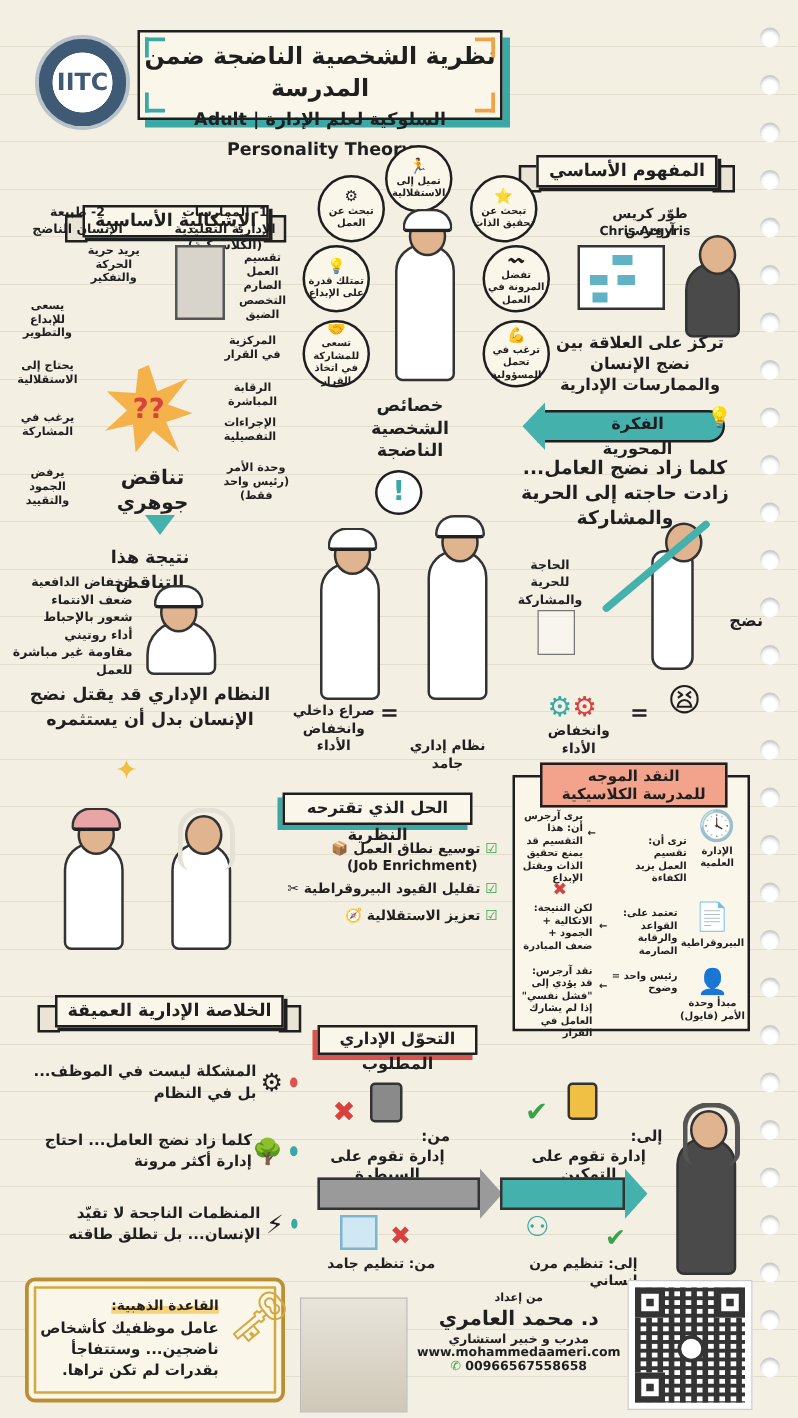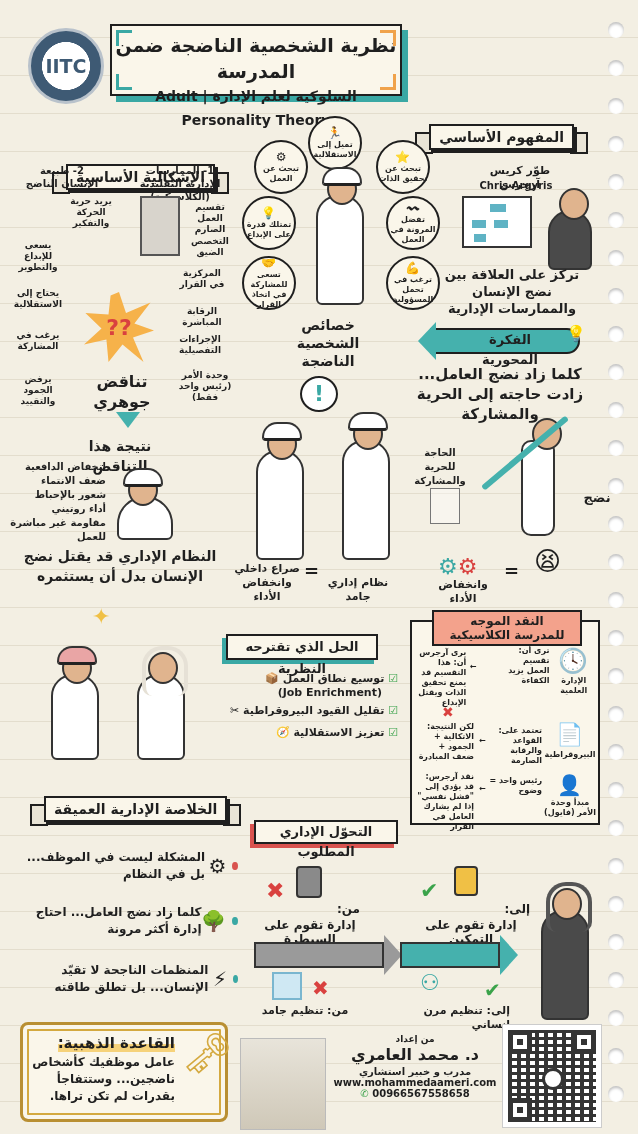--- a/index.html
+++ b/index.html
@@ -202,21 +202,21 @@
 
 <div class="abs" style="left:300px;top:376px;width:38px;height:36px;border:2px solid #1f1f1f;border-radius:50%;background:#fff;text-align:center;font-size:22px;font-weight:bold;color:#3aa8a4;line-height:32px;">!</div>
 <div class="figure" style="left:250px;top:420px;width:60px;height:140px;">
     <div class="person ghutra" style="height:110px;"></div>
   </div>
 <div class="figure" style="left:336px;top:410px;width:60px;height:150px;">
     <div class="person ghutra" style="height:120px;"></div>
   </div>
 <div class="abs med" style="left:232px;top:562px;width:70px;text-align:center;">صراع داخلي وانخفاض الأداء</div>
 <div class="abs" style="left:304px;top:560px;font-size:18px;font-weight:bold;">=</div>
-<div class="abs med" style="left:326px;top:576px;width:64px;text-align:center;">نظام إداري جامد</div>
+<div class="abs med" style="left:326px;top:590px;width:64px;text-align:center;">نظام إداري جامد</div>
 
 <div class="abs med" style="left:410px;top:446px;width:60px;text-align:center;font-size:10px;">الحاجة للحرية والمشاركة</div>
 <div class="abs" style="left:430px;top:488px;width:30px;height:36px;border:1px solid #777;background:rgba(255,255,255,.4);"></div>
 <div class="figure" style="left:508px;top:406px;width:60px;height:130px;">
     <div class="person suit" style="height:96px;width:34px;"></div>
   </div>
 <div class="abs" style="left:470px;top:450px;width:110px;height:6px;background:#45b1ad;transform:rotate(-40deg);border-radius:3px;"></div>
 <div class="abs big" style="left:582px;top:488px;width:30px;text-align:center;font-size:13px;">نضج</div>
 <div class="abs" style="left:438px;top:554px;font-size:22px;color:#d9413f;">⚙<span style="color:#3aa8a4;">⚙</span></div>
 <div class="abs" style="left:504px;top:560px;font-size:18px;font-weight:bold;">=</div>
@@ -240,21 +240,21 @@
 </div>
 
 <div class="abs crit-box">
   <div class="crit-title">النقد الموجه للمدرسة الكلاسيكية</div>
 
   <div class="crit-row" style="top:24px;">
     <div style="width:56px;text-align:center;">
         <div style="font-size:24px;line-height:30px;">🕓</div>
         <div>الإدارة العلمية</div>
       </div>
-    <div style="width:56px;padding-top:0;margin-left:24px;">ترى أن: تقسيم العمل يزيد الكفاءة</div>
+    <div style="width:56px;padding-top:22px;margin-left:24px;">ترى أن: تقسيم العمل يزيد الكفاءة</div>
     <div style="width:12px;padding-top:16px;">←</div>
     <div style="width:58px;padding-top:2px;">يرى آرجرس أن: هذا التقسيم قد يمنع تحقيق الذات ويقتل الإبداع</div>
   </div>
   <div class="abs cross" style="left:30px;top:82px;font-size:14px;">✖</div>
 
   <div class="crit-row" style="top:98px;">
     <div style="width:56px;text-align:center;">
         <div style="font-size:22px;line-height:30px;">📄</div>
         <div>البيروقراطية</div>
       </div>
@@ -286,21 +286,21 @@
     <span style="font-size:20px;width:30px;">🌳</span>
     <span class="big" style="font-size:12px;line-height:17px;">كلما زاد نضج العامل... احتاج إدارة أكثر مرونة</span>
   </div>
   <div style="display:flex;align-items:center;height:58px;">
     <span style="width:8px;height:8px;border-radius:50%;background:#3aa8a4;margin-left:6px;"></span>
     <span style="font-size:20px;width:30px;">⚡</span>
     <span class="big" style="font-size:12px;line-height:17px;">المنظمات الناجحة لا تقيّد الإنسان... بل تطلق طاقته</span>
   </div>
 </div>
 
-<div class="abs" style="left:254px;top:820px;width:144px;height:24px;background:#faf6ea;border:2px solid #1f1f1f;box-shadow:-4px 4px 0 #d9534f;text-align:center;font-size:13px;font-weight:bold;line-height:20px;">التحوّل الإداري المطلوب</div>
+<div class="abs" style="left:254px;top:820px;width:128px;height:24px;background:#faf6ea;border:2px solid #1f1f1f;box-shadow:-4px 4px 0 #d9534f;text-align:center;font-size:13px;font-weight:bold;line-height:20px;">التحوّل الإداري المطلوب</div>
 
 <div class="abs cross" style="left:266px;top:878px;font-size:22px;">✖</div>
 <div class="abs" style="left:296px;top:866px;width:26px;height:32px;background:#8a8a8a;border:2px solid #333;border-radius:4px;"></div>
 <div class="abs med" style="left:320px;top:902px;width:40px;font-size:12px;">من:</div>
 <div class="abs med" style="left:250px;top:918px;width:120px;text-align:center;font-size:12px;">إدارة تقوم على السيطرة</div>
 
 <div class="abs check" style="left:420px;top:878px;font-size:22px;">✔</div>
 <div class="abs" style="left:454px;top:866px;width:24px;height:30px;background:#f0c045;border:2px solid #333;border-radius:4px;"></div>
 <div class="abs med" style="left:490px;top:902px;width:40px;font-size:12px;">إلى:</div>
 <div class="abs med" style="left:406px;top:918px;width:130px;text-align:center;font-size:12px;">إدارة تقوم على التمكين</div>
@@ -314,21 +314,21 @@
 <div class="abs cross" style="left:312px;top:976px;font-size:20px;">✖</div>
 <div class="abs med" style="left:260px;top:1004px;width:90px;text-align:center;font-size:11px;">من: تنظيم جامد</div>
 <div class="abs" style="left:420px;top:970px;font-size:22px;color:#3aa8a4;">⚇</div>
 <div class="abs check" style="left:484px;top:978px;font-size:20px;">✔</div>
 <div class="abs med" style="left:400px;top:1004px;width:110px;text-align:right;font-size:11px;">إلى: تنظيم مرن إنساني</div>
 <div class="figure" style="left:530px;top:880px;width:70px;height:140px;">
     <div class="person hijab dark" style="height:110px;"></div>
   </div>
 
 <div class="abs golden">
-  <div style="font-size:15px;font-weight:bold;color:#1f1f1f;background:linear-gradient(transparent 55%, #f6d27a 55%);display:inline-block;text-align:right;">القاعدة الذهبية:</div>
+  <div style="font-size:11px;font-weight:bold;color:#1f1f1f;background:linear-gradient(transparent 55%, #f6d27a 55%);display:inline-block;text-align:right;">القاعدة الذهبية:</div>
   <div style="font-size:12px;font-weight:bold;line-height:17px;margin-top:2px;">عامل موظفيك كأشخاص ناضجين... وستتفاجأ بقدرات لم تكن تراها.</div>
 </div>
 <div class="abs" style="left:182px;top:1030px;font-size:40px;color:#d4a93f;">🗝</div>
 
 <div class="abs photo"></div>
 <div class="abs" style="left:330px;top:1034px;width:170px;text-align:center;">
   <div style="font-size:9px;font-weight:bold;">من إعداد</div>
   <div style="font-size:16px;font-weight:bold;line-height:22px;">د. محمد العامري</div>
   <div style="font-size:10px;font-weight:bold;">مدرب و خبير استشاري</div>
   <div style="font-size:10px;font-weight:bold;direction:ltr;">www.mohammedaameri.com</div>

